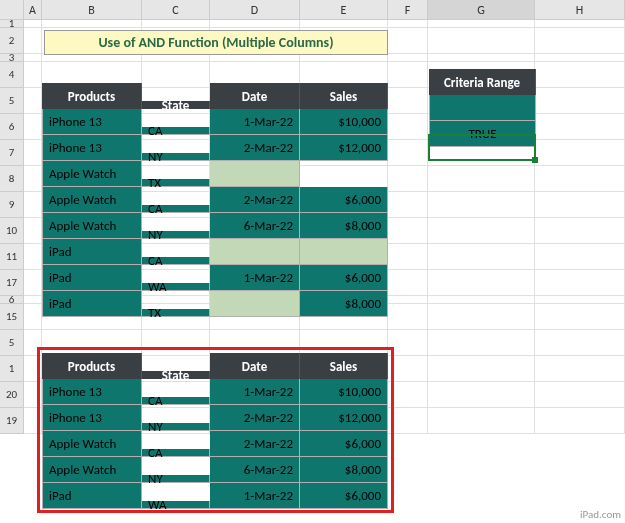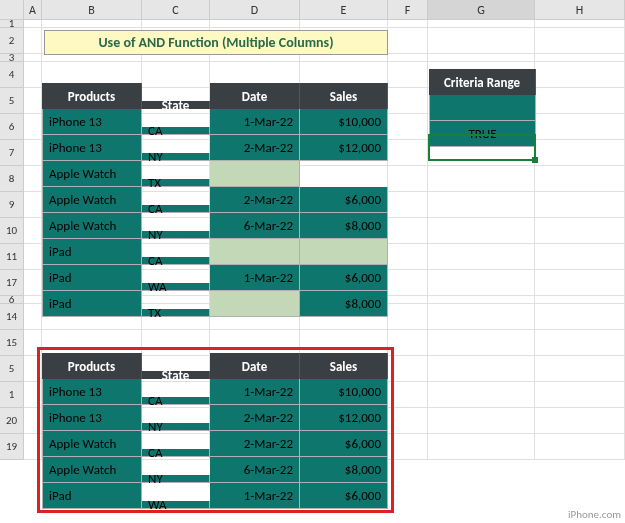--- a/index.html
+++ b/index.html
@@ -289,31 +289,20 @@
       <div class="cell cA"></div>
       <div class="cell cB"></div>
       <div class="cell cC"></div>
       <div class="cell cD"></div>
       <div class="cell cE"></div>
       <div class="cell cF"></div>
       <div class="cell cG"></div>
       <div class="cell cH"></div>
     </div>
     <div class="grid-row">
-      <div class="row-head">14</div>
-      <div class="cell cA"></div>
-      <div class="cell cB"></div>
-      <div class="cell cC"></div>
-      <div class="cell cD"></div>
-      <div class="cell cE"></div>
-      <div class="cell cF"></div>
-      <div class="cell cG"></div>
-      <div class="cell cH"></div>
-    </div>
-    <div class="grid-row">
       <div class="row-head">15</div>
       <div class="cell cA"></div>
       <div class="cell cB"></div>
       <div class="cell cC"></div>
       <div class="cell cD"></div>
       <div class="cell cE"></div>
       <div class="cell cF"></div>
       <div class="cell cG"></div>
       <div class="cell cH"></div>
     </div>
@@ -475,13 +464,13 @@
       </div>
     </div>
 </div>
 
 <div class="redframe"></div>
 
 <div class="sel-cell" style="left:428px;top:134px;width:108px;height:27px;">
   <div class="handle"></div>
 </div>
 
-<div class="watermark">iPhone.com</div>
+<div class="watermark">iPad.com</div>
 
 </body></html>

